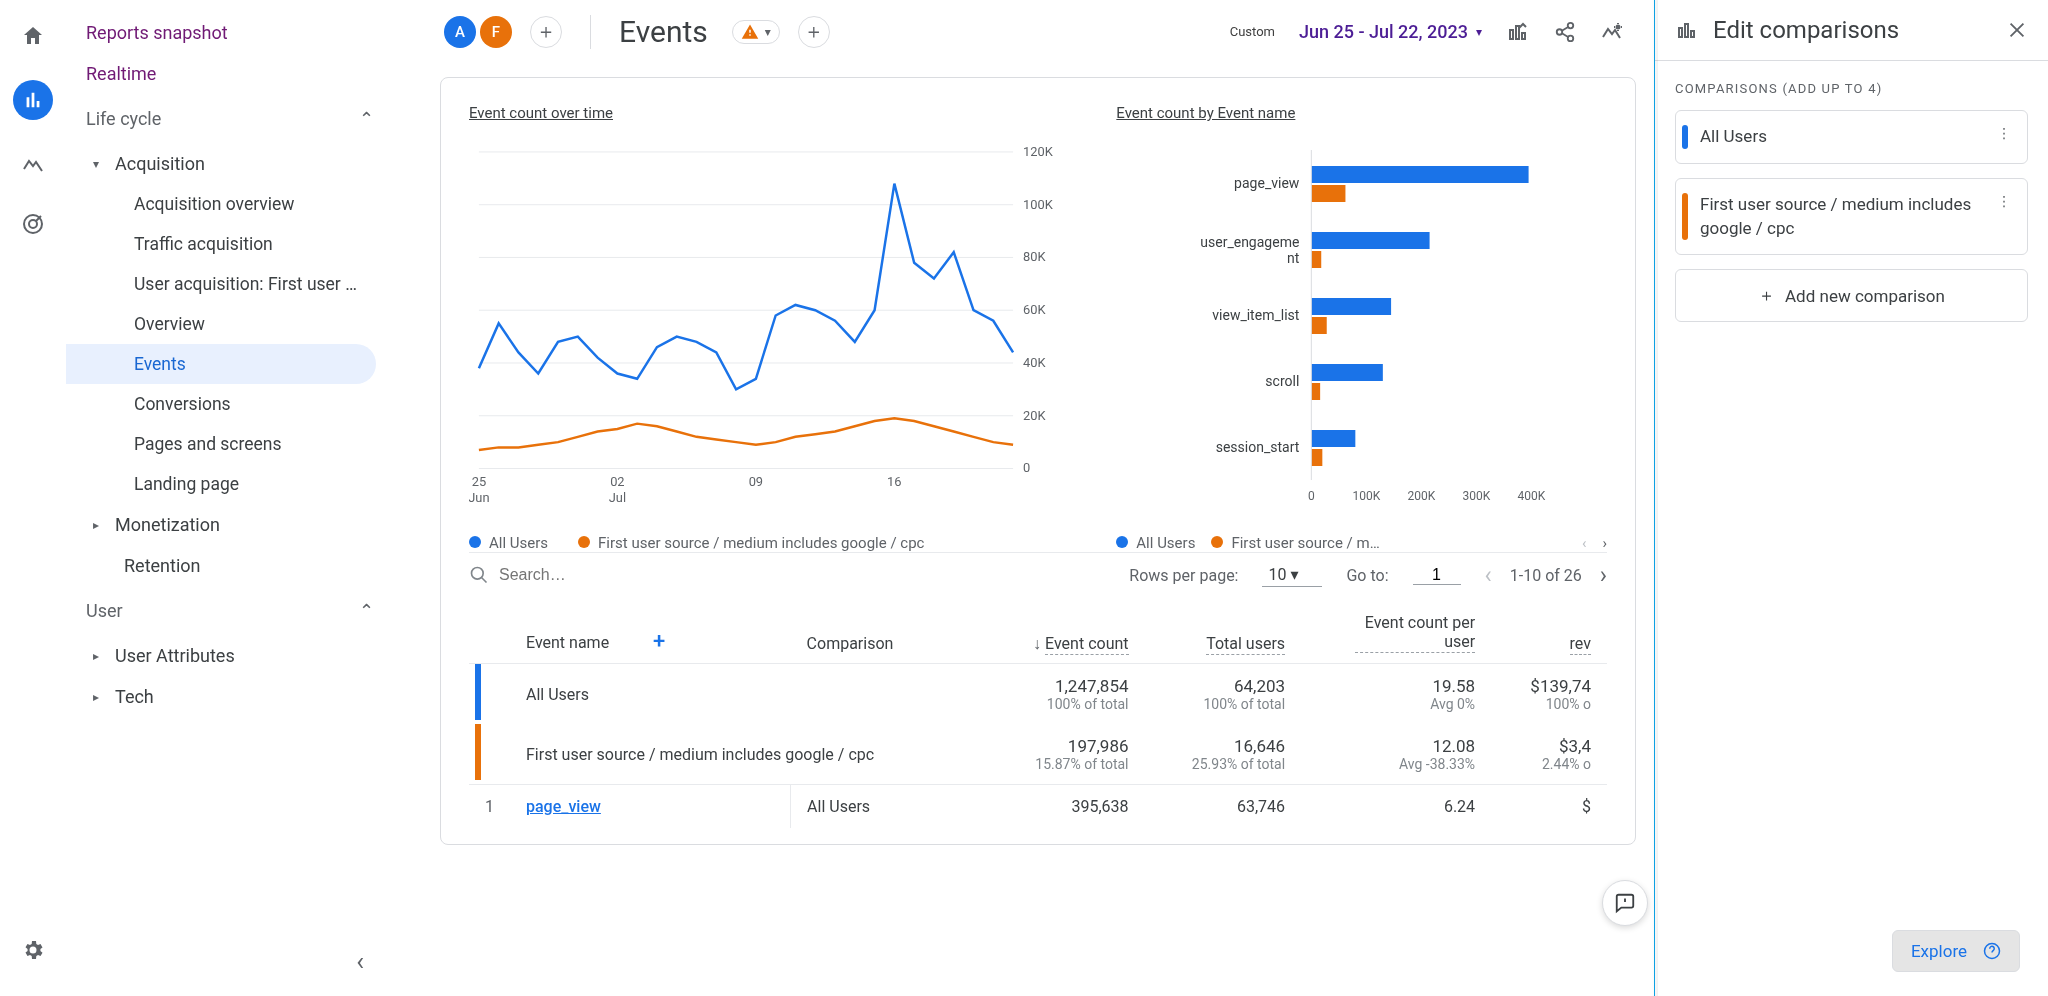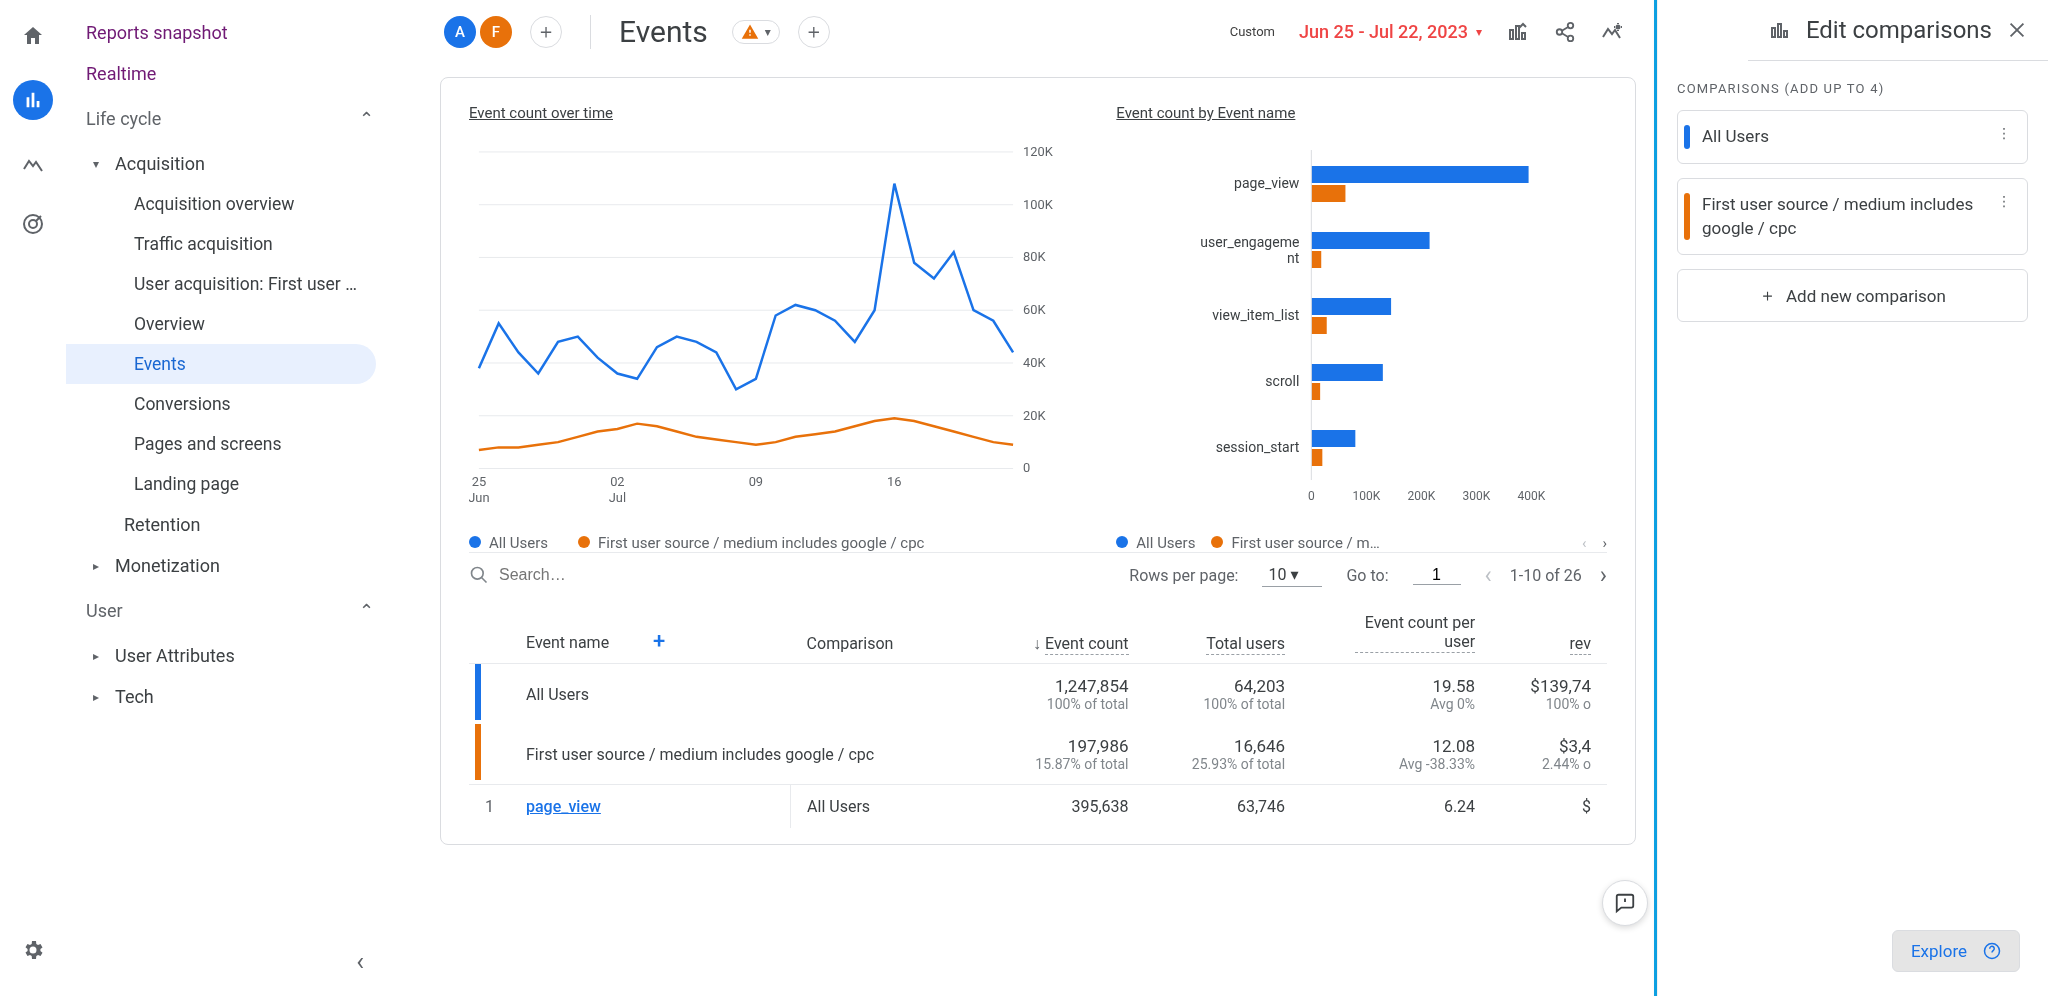--- a/index.html
+++ b/index.html
@@ -22,21 +22,21 @@
 .main { flex:1; display:flex; flex-direction:column; min-width:0;}
 .topbar { display:flex; align-items:center; padding: 14px 30px 14px 50px; gap:14px;}
 .chip { width:32px; height:32px; border-radius:50%; display:inline-flex; align-items:center; justify-content:center; color:#fff; font-weight:500; font-size:15px;}
 .chip.a{background:#1a73e8;} .chip.f{background:#e8710a; margin-left:-10px;}
 .addchip{width:32px;height:32px;border:1px solid #dadce0;border-radius:50%;display:inline-flex;align-items:center;justify-content:center;color:#5f6368;font-size:20px;cursor:pointer;margin-left:4px;}
 .vdiv{width:1px;height:34px;background:#dadce0;margin:0 14px;}
 .title{font-size:30px;color:#3c4043;font-weight:400;}
 .warnwrap{display:inline-flex;align-items:center;border:1px solid #dadce0;border-radius:18px;padding:2px 8px;margin-left:10px;gap:6px;}
 .topbar-right{margin-left:auto;display:flex;align-items:center;gap:24px;}
 .custom-label{font-size:13px;color:#404040;}
-.daterange{font-size:18px;color:#ef4444;font-weight:500;display:flex;align-items:center;gap:8px;}
+.daterange{font-size:18px;color:#4c1d95;font-weight:500;display:flex;align-items:center;gap:8px;}
 .topicon{color:#5f6368;}
 .content{flex:1;overflow:auto;padding:14px 18px 0 46px;}
 .card{background:#fff;border:1px solid #dadce0;border-radius:8px;padding:26px 28px 16px 28px;}
 .charts-row{display:flex;gap:34px;}
 .chart-col{flex:1;min-width:0;}
 .chart-title{font-size:15px;color:#3c4043;margin-bottom:18px;text-decoration:underline;}
 .legend{display:flex;gap:30px;align-items:center;font-size:15px;color:#5f6368;margin-top:14px;}
 .legend .dot{width:12px;height:12px;border-radius:50%;display:inline-block;margin-right:8px;}
 .table-controls{display:flex;align-items:center;gap:24px;padding:8px 0 8px 0;border-top:1px solid #e8eaed;}
 .searchwrap{display:flex;align-items:center;gap:10px;color:#80868b;}
@@ -49,21 +49,21 @@
 .data-table th{text-align:right;font-weight:400;font-size:16px;color:#3c4043;padding:10px 16px;border-bottom:1px solid #e8eaed;vertical-align:bottom;}
 .data-table th.left{text-align:left;}
 .data-table th .und{border-bottom:1px dashed #9aa0a6;padding-bottom:1px;}
 .data-table td{text-align:right;padding:12px 16px;font-size:16px;vertical-align:top;}
 .data-table td.left{text-align:left;}
 .cmpbar{width:6px;align-self:stretch;}
 .cmprow td{border-bottom:none;}
 .subval{font-size:14px;color:#80868b;display:block;}
 .mainval{font-size:17px;color:#3c4043;display:block;}
 .rowlink{color:#1a73e8;text-decoration:underline;font-weight:500;}
-.sidepanel{width:394px;border-left:3px solid #0ea5e9;display:flex;flex-direction:column;align-items:flex-end;}
+.sidepanel{width:394px;border-left:1px solid #0ea5e9;display:flex;flex-direction:column;}
 .sp-head{display:flex;align-items:center;padding:16px 20px;gap:14px;border-bottom:1px solid #dadce0;}
 .sp-title{font-size:24px;font-weight:400;color:#3c4043;}
 .sp-close{margin-left:auto;color:#5f6368;cursor:pointer;}
 .sp-body{padding:20px;}
 .sp-label{font-size:13px;letter-spacing:1.2px;color:#5f6368;text-transform:uppercase;margin-bottom:14px;}
 .cmp-card{border:1px solid #dadce0;border-radius:6px;display:flex;padding:14px 10px 14px 0;margin-bottom:14px;align-items:flex-start;}
 .cmp-color{width:6px;border-radius:3px;margin:0 12px 0 6px;align-self:stretch;}
 .cmp-text{flex:1;font-size:17px;color:#3c4043;line-height:1.4;}
 .cmp-menu{color:#5f6368;padding:0 6px;cursor:pointer;}
 .addcmp{border:1px solid #dadce0;border-radius:6px;display:flex;align-items:center;justify-content:center;gap:10px;padding:14px;color:#3c4043;font-size:17px;cursor:pointer;}
@@ -116,22 +116,22 @@
     </div>
     <div class="sub hastri open">Acquisition</div>
     <div class="subsub">Acquisition overview</div>
     <div class="subsub">Traffic acquisition</div>
     <div class="subsub">User acquisition: First user …</div>
     <div class="subsub">Overview</div>
     <div class="subsub active-page">Events</div>
     <div class="subsub">Conversions</div>
     <div class="subsub">Pages and screens</div>
     <div class="subsub">Landing page</div>
+    <div class="sub hastri">Monetization</div>
     <div class="sub" style="padding-left:58px">Retention</div>
-    <div class="sub hastri">Monetization</div>
     <div class="section-head">
       <span>User</span>
       <span>⌃</span>
     </div>
     <div class="sub hastri">User Attributes</div>
     <div class="sub hastri">Tech</div>
     <div class="collapse-chevron">‹</div>
   </div>
 
   <div class="main">

